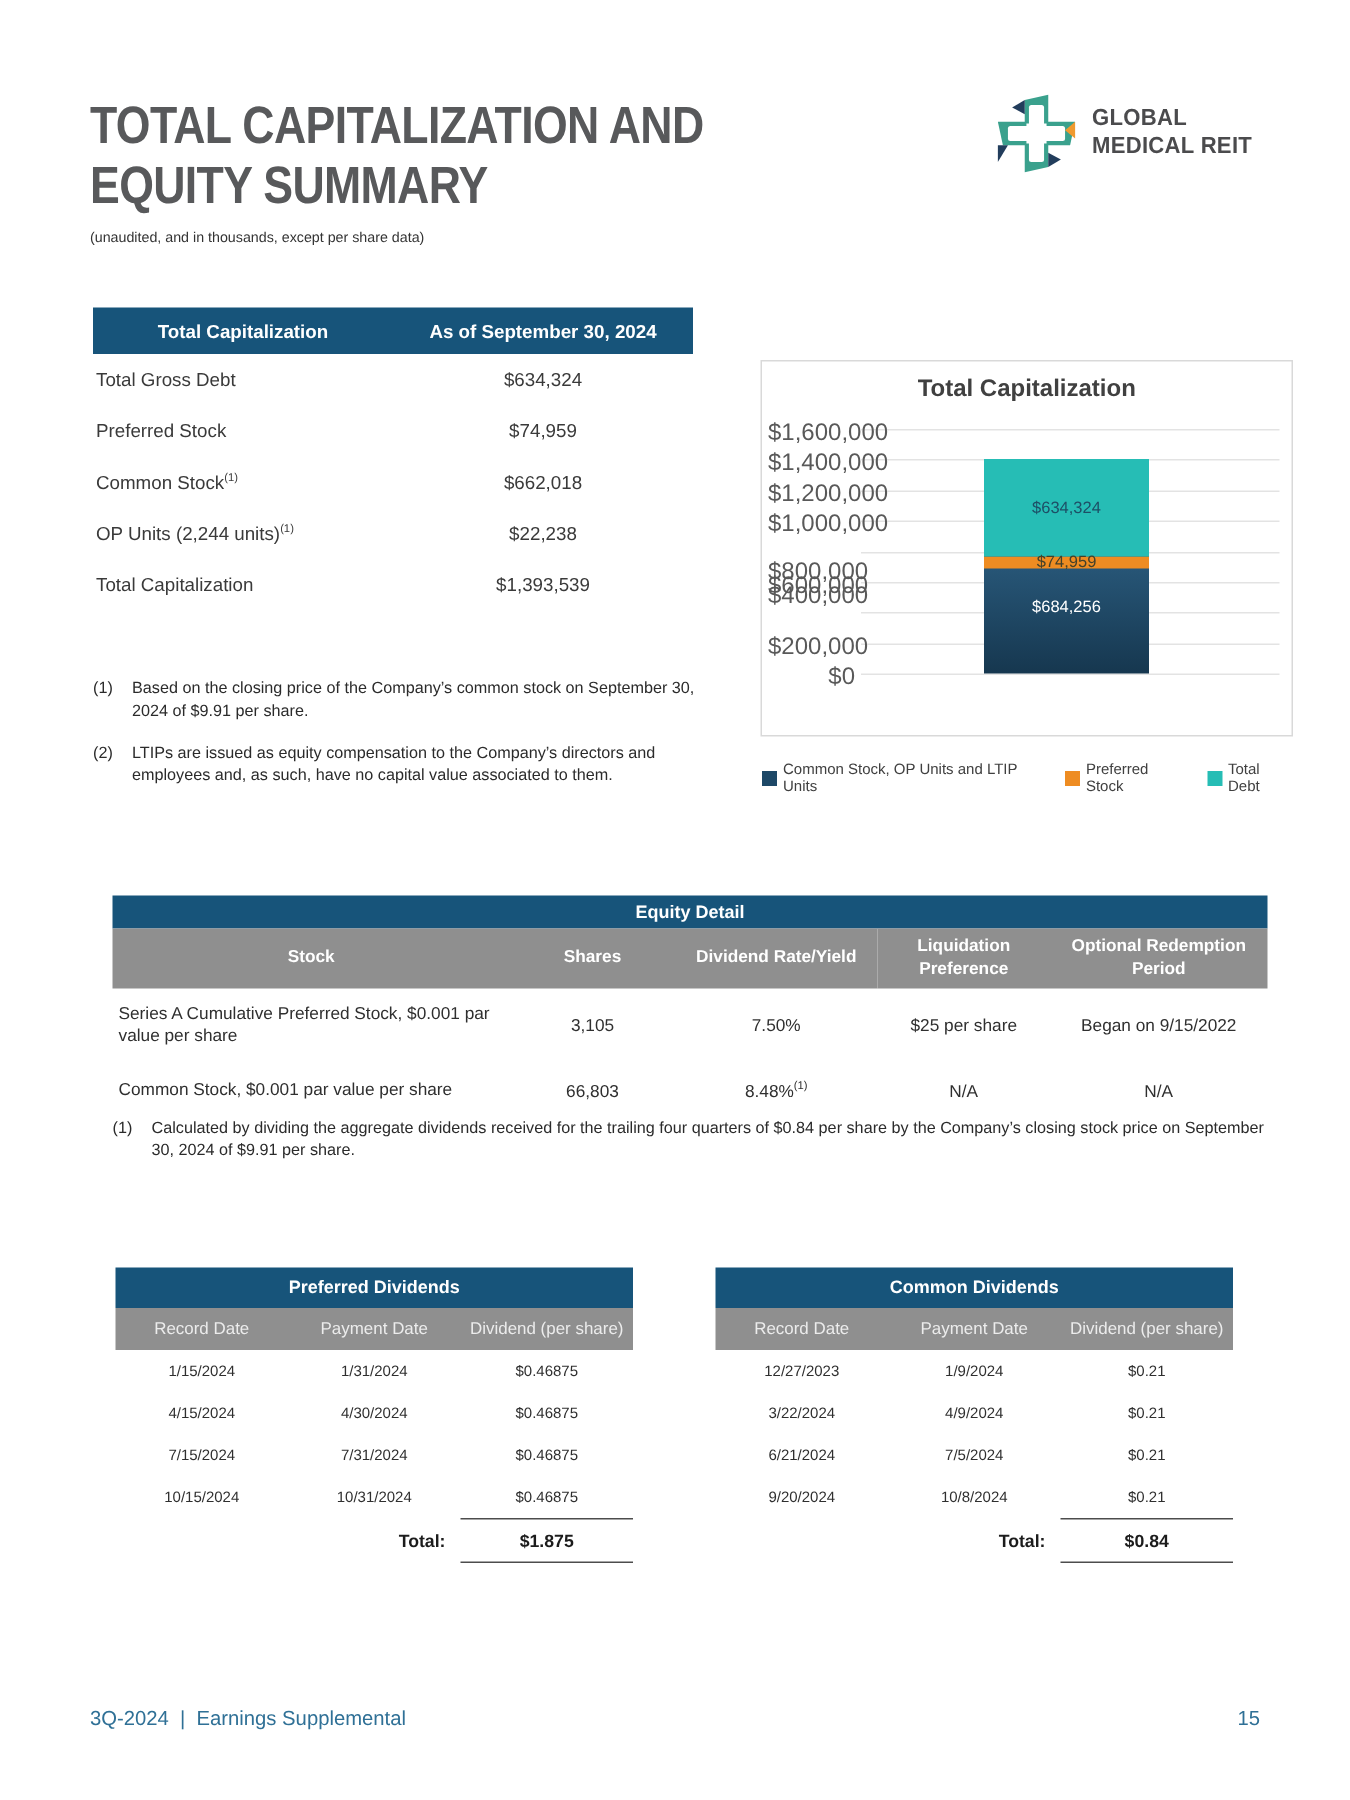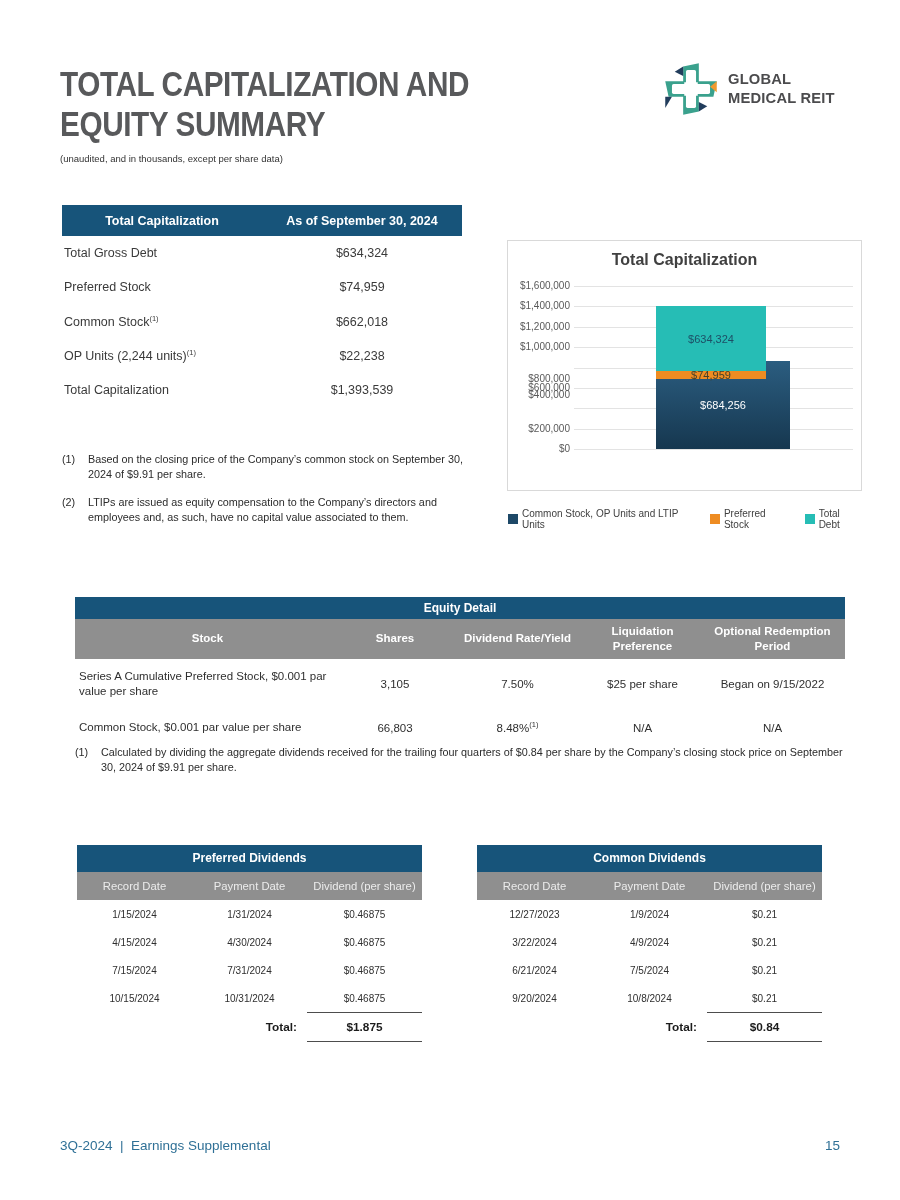--- a/index.html
+++ b/index.html
@@ -30,21 +30,21 @@
   .fn{display:flex;margin-bottom:13px;font-size:10.8px;line-height:1.4;color:#2b2b2b;}
   .fn-num{width:26px;flex:none;}
   .fn-text{flex:1;}
 
   
   .chart-panel{position:absolute;left:507px;top:240px;width:355px;height:251px;
                border:1px solid #d9d9d9;background:#fff;box-sizing:border-box;}
   .chart-title{margin-top:10px;text-align:center;font-size:16px;font-weight:700;color:#404040;}
   .chart-plot{position:absolute;left:0;top:45px;width:355px;height:163px;}
   .gridline{position:absolute;height:1px;background:#e3e3e3;}
-  .ytick{position:absolute;left:4px;width:58px;text-align:right;font-size:10px;color:#595959;}
+  .ytick{position:absolute;left:4px;width:58px;text-align:right;font-size:16px;color:#595959;}
   .bar-seg{position:absolute;left:148px;width:110px;}
   .seg-label{position:absolute;left:-10px;right:-10px;top:50%;transform:translateY(-50%);
              text-align:center;font-size:11px;z-index:5;}
   .chart-legend{position:absolute;left:0;right:0;top:267px;display:flex;justify-content:center;
                 gap:15px;font-size:10px;color:#404040;}
   .legend-item{display:flex;align-items:center;gap:4px;}
   .legend-swatch{width:10px;height:10px;flex:none;}
 
   
   .equity{position:absolute;left:75px;top:597px;width:770px;}
@@ -168,21 +168,21 @@
         <div class="gridline" style="top: 81.5px; left: 66px; width: 279px;"></div>
         <div class="ytick" style="top: 87px;">$800,000</div>
         <div class="gridline" style="top: 101.875px; left: 66px; width: 279px;"></div>
         <div class="ytick" style="top: 95.875px;">$600,000</div>
         <div class="gridline" style="top: 122.25px; left: 66px; width: 279px;"></div>
         <div class="ytick" style="top: 103px;">$400,000</div>
         <div class="gridline" style="top: 142.625px; left: 66px; width: 279px;"></div>
         <div class="ytick" style="top: 136.625px;">$200,000</div>
         <div class="gridline" style="top: 163px; left: 66px; width: 279px;"></div>
         <div class="ytick" style="top: 157px;">$0</div>
-        <div class="bar-seg" style="height: 88px; bottom: 0px; background: linear-gradient(rgb(43, 93, 128), rgb(22, 55, 79)); padding-left: 24px;">
+        <div class="bar-seg" style="height: 88px; bottom: 0px; background: linear-gradient(rgb(43, 93, 128), rgb(22, 55, 79));">
           <div class="seg-label" style="color: rgb(255, 255, 255);">$684,256</div>
         </div>
         <div class="bar-seg" style="height: 8px; bottom: 70px; background: rgb(238, 140, 34);">
           <div class="seg-label" style="color: rgb(68, 65, 42);">$74,959</div>
         </div>
         <div class="bar-seg" style="height: 65px; bottom: 78px; background: rgb(38, 189, 181);">
           <div class="seg-label" style="color: rgb(29, 79, 102);">$634,324</div>
         </div>
       </div>
     <div class="chart-legend" id="chart-legend">

